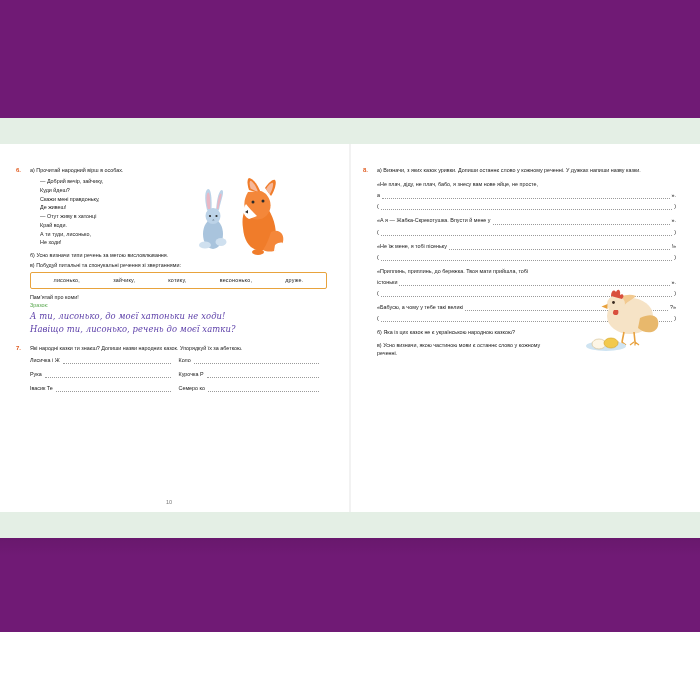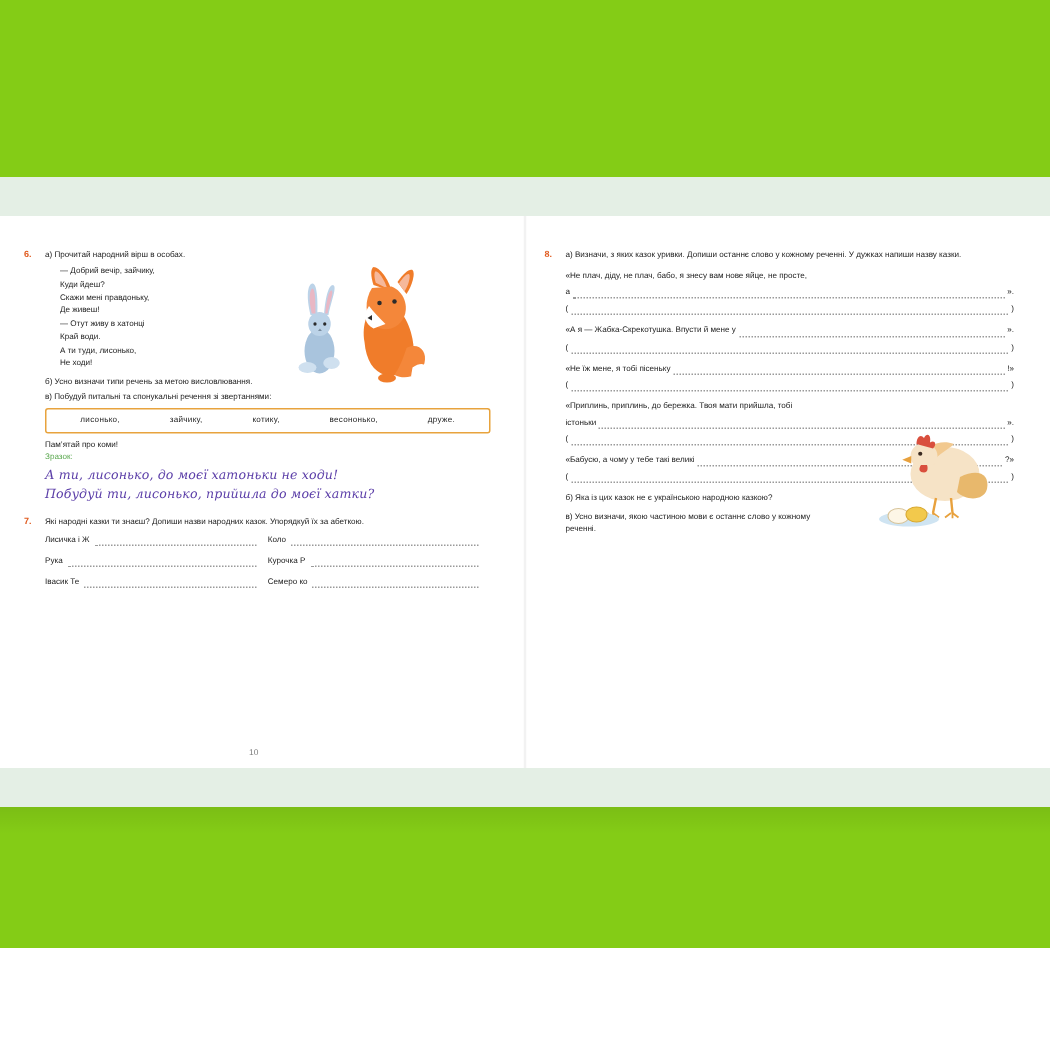--- a/index.html
+++ b/index.html
@@ -8,21 +8,21 @@
     background: #ffffff;
     width: 700px;
     height: 700px;
     overflow: hidden;
     font-family: "Liberation Sans", sans-serif;
   }
   .page-wrap {
     position: relative;
     width: 700px;
     height: 632px;
-    background: #84cc16;
+    background: #701a75;
   }
   .spread {
     position: absolute;
     left: 0;
     top: 118px;
     width: 700px;
     height: 420px;
     background: #ffffff;
   }
   .band-top {
@@ -262,21 +262,21 @@
             <span>лисонько,</span>
             <span>зайчику,</span>
             <span>котику,</span>
             <span>весононько,</span>
             <span>друже.</span>
           </div>
           <p class="remember">Пам’ятай про коми!</p>
           <p class="sample-label">Зразок:</p>
           <div class="handwrite">
             <div>А ти, лисонько, до моєї хатоньки не ходи!</div>
-            <div>Побудуй ти, лисонько, прийшла до моєї хатки?</div>
+            <div>Навіщо ти, лисонько, речень до моєї хатки?</div>
           </div>
         </div>
 
         <div class="ex" style="margin-top:8px;">
           <span class="ex-num">7.</span>
           <p class="task-line" style="width:215px;">Які народні казки ти знаєш? Допиши назви народних казок. Упорядкуй їх за абеткою.</p>
           <div class="fill-list">
             <div class="fill-row">
               <div class="fill-cell">
                 <span class="fill-label">Лисичка  і  Ж</span>

